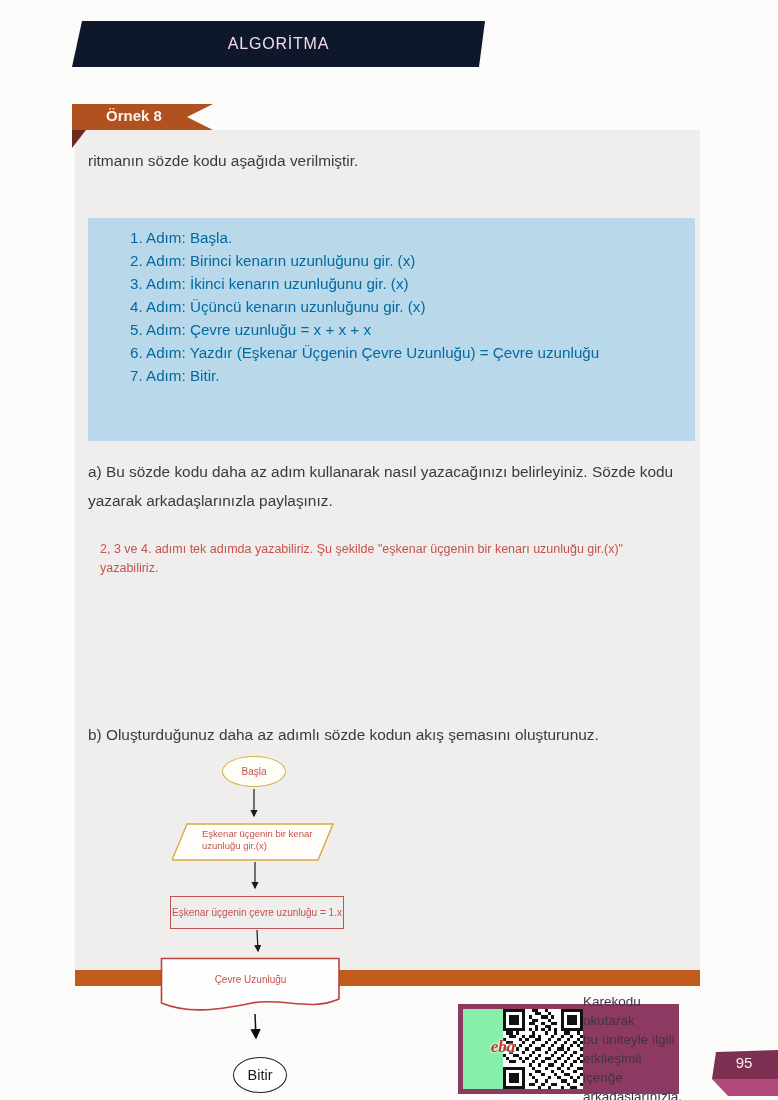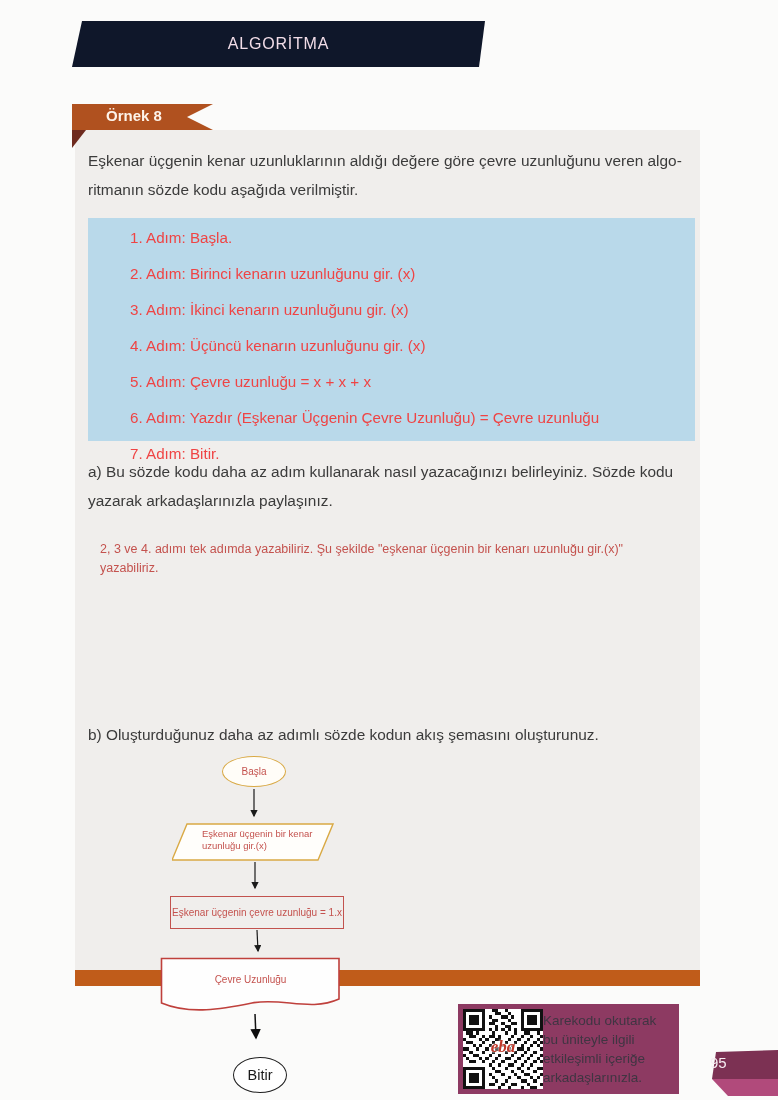--- a/index.html
+++ b/index.html
@@ -31,51 +31,51 @@
 
   
   .para{color:#3b3b3b;font-size:15.4px;line-height:29px;}
   .intro{left:88px;top:146px;width:608px;}
   .qa{left:88px;top:457px;width:612px;}
   .qb{left:88px;top:720px;width:612px;}
   .answer{left:100px;top:540px;width:590px;color:#c4524e;font-size:12.5px;line-height:19px;}
 
   
   .bluebox{left:88px;top:218px;width:607px;height:223px;background:#b9d9ea;}
-  .steps{left:130px;top:228px;display:flex;flex-direction:column;gap:16px;
-    color:#ef4444;font-size:15.2px;line-height:20px;}
+  .steps{left:130px;top:228px;display:flex;flex-direction:column;gap:3px;
+    color:#0369a1;font-size:15.2px;line-height:20px;}
 
   
   .fc-start{left:222px;top:756px;width:64px;height:31px;border:1.4px solid #d9a944;
     border-radius:50%;background:#fffdf8;display:flex;align-items:center;justify-content:center;
     color:#c4524e;font-size:10px;box-sizing:border-box;}
   .fc-input{left:172px;top:823px;width:162px;height:38px;}
   .fc-input-text{left:202px;top:828px;width:130px;color:#c4524e;font-size:9.5px;line-height:11.5px;}
   .fc-process{left:170px;top:896px;width:174px;height:33px;border:1.3px solid #c2524e;
     display:flex;align-items:center;justify-content:center;color:#c4524e;font-size:10px;
     box-sizing:border-box;background:transparent;}
   .fc-output{left:160px;top:957px;}
   .fc-output-text{left:160px;top:974px;width:181px;text-align:center;color:#c4524e;font-size:10px;}
   .fc-end{left:233px;top:1057px;width:54px;height:36px;border:1.6px solid #1e1e1e;
     border-radius:50%;background:#ffffff;display:flex;align-items:center;justify-content:center;
     color:#1a1a1a;font-size:14.5px;box-sizing:border-box;}
   .overlay{left:0;top:0;pointer-events:none;}
 
   
   .qr-panel{left:458px;top:1004px;width:221px;height:90px;background:#8d3a62;
     display:flex;align-items:center;}
-  .qr-box{width:80px;height:80px;background:#86efac;margin-left:5px;position:relative;flex:none;}
+  .qr-box{width:80px;height:80px;background:#86efac;margin-left:5px;position:relative;flex:none;padding-left:40px;}
   .qr-eba{position:absolute;left:0;top:28px;width:80px;text-align:center;
     font-family:"Liberation Serif", serif;font-style:italic;font-weight:bold;
     font-size:17px;color:#c0392b;text-shadow:0 0 3px #ffffff,0 0 2px #ffffff;}
   .qr-text{flex:1;text-align:left;color:#3f3542;font-size:13.5px;line-height:19px;}
 
   
   .tab-svg{left:710px;top:1050px;}
-  .tab-num{left:710px;top:1054px;width:68px;color:#f7edf2;font-size:15px;}
+  .tab-num{left:710px;top:1054px;width:68px;text-align:center;color:#f7edf2;font-size:15px;}
 </style>
 </head>
 <body>
 
 <div class="page">
 
   <div class="abs panel"></div>
 
   <div class="abs band"></div>
 
@@ -83,21 +83,20 @@
     <span>ALGORİTMA</span>
   </div>
 
   <svg class="abs ornek-svg" width="150" height="48">
     <polygon points="6,1 147,1 121,14 147,27 6,27" fill="#b0511f"></polygon>
     <polygon points="6,27 20,27 6,45" fill="#6e2a1e"></polygon>
   </svg>
   <div class="abs ornek-label">Örnek 8</div>
 
   <div class="abs para intro">
-    <div>Eşkenar üçgenin kenar uzunluklarının aldığı değere göre çevre uzunluğunu veren algo-</div>
     <div>ritmanın sözde kodu aşağıda verilmiştir.</div>
   </div>
 
   <div class="abs bluebox"></div>
   <div class="abs steps">
     <div>1. Adım: Başla.</div>
     <div>2. Adım: Birinci kenarın uzunluğunu gir. (x)</div>
     <div>3. Adım: İkinci kenarın uzunluğunu gir. (x)</div>
     <div>4. Adım: Üçüncü kenarın uzunluğunu gir. (x)</div>
     <div>5. Adım: Çevre uzunluğu = x + x + x</div>

